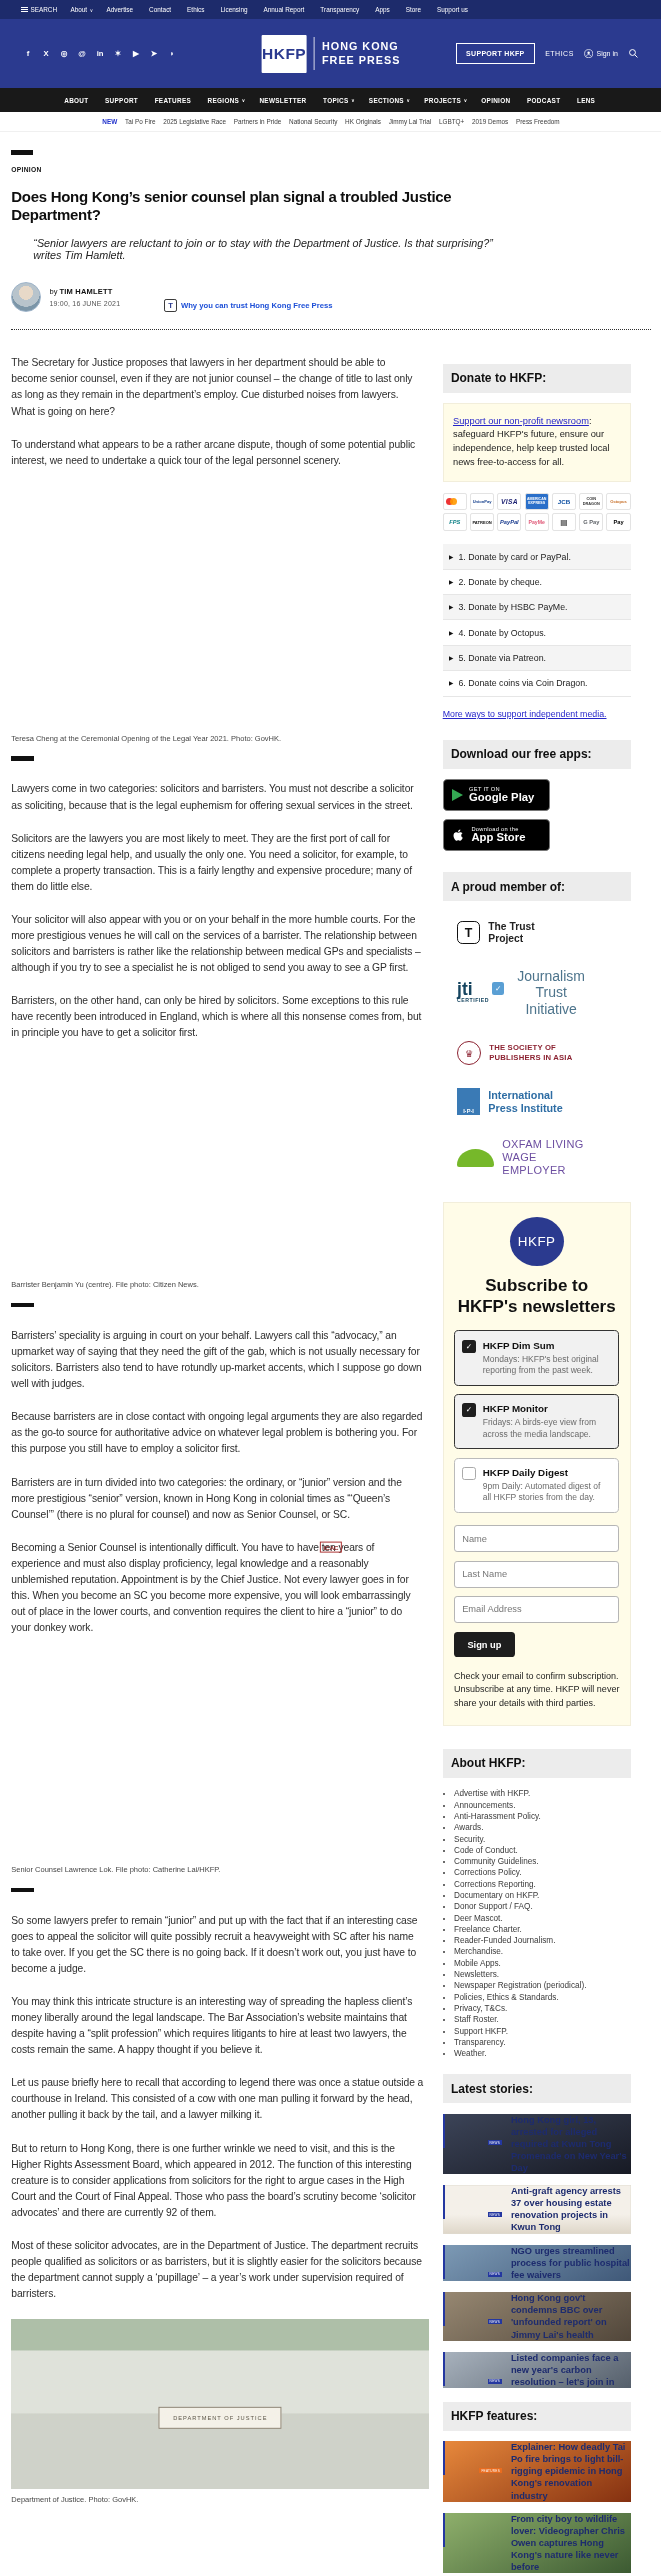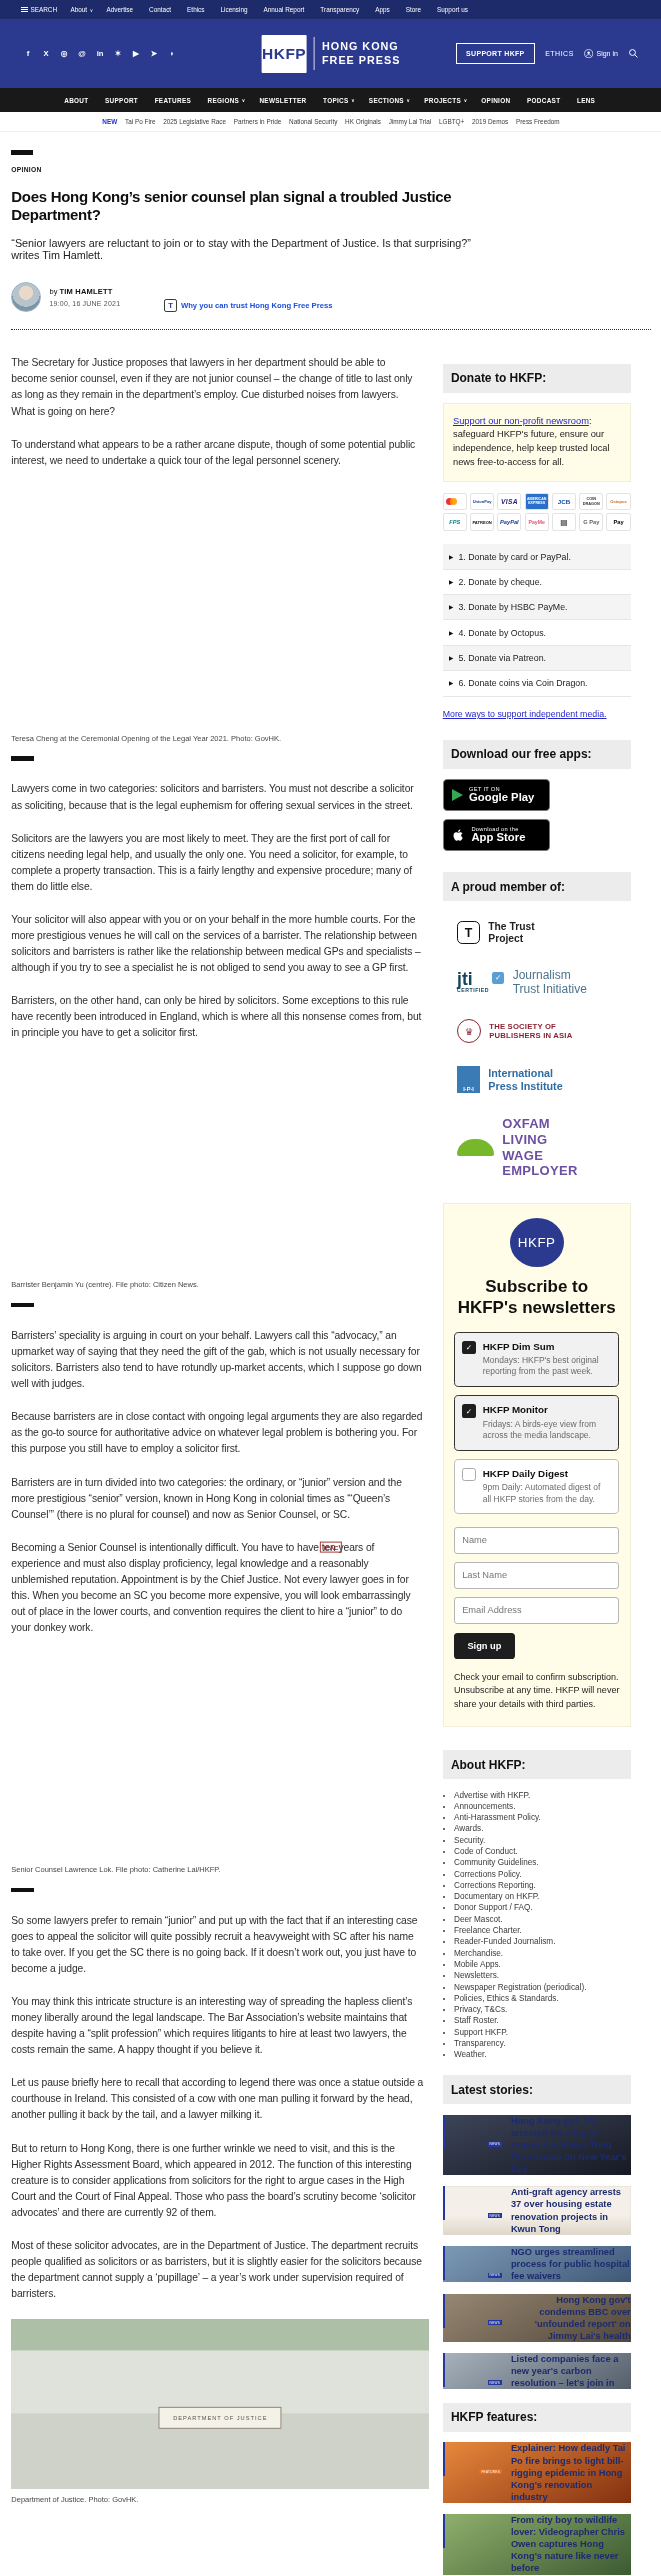--- a/index.html
+++ b/index.html
@@ -35,21 +35,21 @@
   .mainnav .n-item { color:#fff; font-size:6.4px; font-weight:bold; letter-spacing:0.3px; display:flex; gap:2.6px; align-items:center; }
 
   
   .trending { height:19.6px; display:flex; align-items:center; justify-content:center; gap:7.7px; border-bottom:0.5px solid #f0f0f0; }
   .trend-new { color:#2233cc; font-weight:bold; font-size:6.4px; }
   .trend-item { color:#3c3c3c; font-size:6.4px; }
   .art-head { padding:18.5px 11.3px 0; }
   .kicker-bar { width:21.6px; height:4.6px; background:#111; margin-bottom:11.3px; }
   .kicker { font-size:6.7px; font-weight:bold; color:#111; letter-spacing:0.3px; margin-bottom:15.5px; }
   .title { font-size:15px; line-height:1.18; font-weight:800; color:#0f0f0f; letter-spacing:-0.3px; max-width:453px; margin-bottom:13.4px; }
-  .subtitle { font-size:10.8px; color:#222; max-width:464px; margin-bottom:20.6px; }
+  .subtitle { font-size:10.8px; font-style:italic; color:#222; max-width:464px; margin-bottom:20.6px;margin-left:22px; }
   .byline { display:flex; align-items:center; gap:8.2px; margin-bottom:17.5px; }
   .avatar { width:30px; height:30px; border-radius:50%; background:radial-gradient(circle at 50% 35%, #e8d9c8 0 30%, #b8c4cc 31% 60%, #7c96a8 61%); border:0.5px solid #9db3c9; }
   .by-meta { display:flex; flex-direction:column; gap:4.1px; }
   .by-name { font-size:7.5px; color:#111; }
   .by-name b { letter-spacing:0.2px; }
   .by-time { font-size:7px; color:#555; letter-spacing:0.2px; }
   .trust { display:flex; align-items:center; gap:4.1px; margin-left:36px; align-self:flex-end; }
   .trust-ico { width:12.4px; height:12.4px; border:1px solid #3a3a3a; border-radius:2.1px; color:#2b3a8f; font-weight:bold; font-size:7.7px; display:flex; align-items:center; justify-content:center; background:#fff; }
   .trust a { color:#1d4fd7; font-weight:bold; font-size:7.7px; }
   .dotted { border-top:1px dotted #2e2e2e; margin:3.1px 11.3px 0; }
@@ -104,27 +104,27 @@
   .badge .b-bottom { font-size:11.3px; font-weight:bold; line-height:1.05; }
   .gp-tri { width:0; height:0; border-top:6.7px solid transparent; border-bottom:6.7px solid transparent; border-left:11.3px solid #34a853; position:relative; }
   .members { display:flex; flex-direction:column; gap:23px; margin-bottom:24px; padding:9.3px 0 0 14.4px; }
   .member { display:flex; align-items:center; gap:8.2px; }
   .tp-ico { width:23px; height:23px; border:1.5px solid #111; border-radius:5.2px; display:flex; align-items:center; justify-content:center; font-weight:bold; font-size:12.4px; color:#111; }
   .m-text { font-size:10.3px; font-weight:bold; color:#222; line-height:1.15; }
   .jti-mark { display:flex; align-items:flex-start; gap:3.1px; }
   .jti-word { color:#15445f; font-weight:bold; font-size:17.5px; line-height:.8; }
   .jti-check { width:12.4px; height:12.4px; background:#5a9fd4; border-radius:2.1px; color:#fff; font-size:7.7px; display:flex; align-items:center; justify-content:center; }
   .jti-cert { font-size:5.2px; font-weight:bold; color:#15445f; letter-spacing:0.5px; }
-  .jti-text { color:#4d748c; font-size:12px; line-height:1.2; }
+  .jti-text { color:#4d748c; font-size:14px; line-height:1.2;text-align:center; }
   .sopa-seal { width:24px; height:24px; border:1.5px solid #8c2332; border-radius:50%; display:flex; align-items:center; justify-content:center; color:#8c2332; font-size:9.3px; }
   .sopa-text { color:#8c2332; font-weight:bold; font-size:7.7px; line-height:1.25; letter-spacing:0.2px; }
   .ipi-ico { width:23px; height:27px; background:#3a7ab5; color:#fff; font-size:5.7px; display:flex; align-items:flex-end; justify-content:center; padding-bottom:1.5px; font-weight:bold; }
   .ipi-text { color:#2e6da4; font-weight:bold; font-size:10.8px; line-height:1.2; }
   .oxfam-ico { width:37px; height:17.5px; background:#76b82a; border-radius:50% 50% 2.1px 2.1px / 90% 90% 2.1px 2.1px; position:relative; }
-  .oxfam-text { color:#6d4fa1; font-weight:bold; font-size:13px; line-height:1.2; letter-spacing:0.3px; }
+  .oxfam-text { color:#6d4fa1; font-weight:normal; font-size:11px; line-height:1.2; letter-spacing:0.3px; }
 
   
   .nl-box { background:#fffce8; border:0.5px solid #f2eedb; padding:14.4px 10.3px; margin-bottom:23px; }
   .nl-logo { width:54px; height:49px; background:#2b3a8f; border-radius:50%; margin:0 auto 10.3px; display:flex; align-items:center; justify-content:center; color:#fff; font-size:13.4px; letter-spacing:0.5px; }
   .nl-title { text-align:center; font-size:17px; font-weight:bold; color:#111; line-height:1.2; margin-bottom:13.4px; }
   .nl-card { border:0.8px solid #333; border-radius:4.6px; padding:8.2px 7.2px; display:flex; gap:7.2px; margin-bottom:8.2px; background:#f1f1f1; }
   .nl-card.white { background:#fff; border-color:#bbb; }
   .nl-check { width:13.4px; height:13.4px; border-radius:2.6px; background:#1e1e1e; color:#fff; display:flex; align-items:center; justify-content:center; font-size:7.7px; flex:none; }
   .nl-check.empty { background:#fff; border:0.8px solid #aaa; }
   .nl-card h4 { font-size:9.8px; color:#111; margin-bottom:3.1px; }
@@ -141,21 +141,21 @@
   
   .story { display:flex; gap:7.2px; margin-bottom:11.3px; }
   .thumb { width:61px; height:34px; flex:none; position:relative; border-left:2.6px solid #2437a0; }
   .thumb .tag { position:absolute; right:1.5px; bottom:2.1px; background:#2437a0; color:#fff; font-size:3.1px; padding:0.5px 2.1px; letter-spacing:0.3px; }
   .thumb.ftag .tag { background:#e86c1f; }
   .story h4 { font-size:9.3px; font-weight:bold; color:#1d2b6e; line-height:1.3; }
   .t-s1 { background:linear-gradient(160deg,#3c4458,#171a24); }
   .t-s2 { background:linear-gradient(180deg,#f4f0e9 60%,#ded6c8); box-shadow:inset 0 0 0 0.5px #e0dcd2; }
   .t-s2::after { content:"ICAC"; position:absolute; left:50%; top:50%; transform:translate(-50%,-40%); color:#8c1f1f; font-weight:bold; font-size:6.2px; border:1px solid #a33; padding:1px 2.6px; }
   .t-s3 { background:linear-gradient(150deg,#7d9ab5,#3f5878); }
-  .t-s4 { background:linear-gradient(150deg,#978872,#51463a);text-align:right; }
+  .t-s4 { background:linear-gradient(150deg,#978872,#51463a); }
   .t-s5 { background:linear-gradient(180deg,#d6c8b4,#8d6f52); }
   .t-s6 { background:linear-gradient(150deg,#a8b2bd,#555f6b); }
   .t-f1 { background:linear-gradient(150deg,#e8893c,#84301０); background:linear-gradient(150deg,#e8893c,#843010); }
   .t-f2 { background:linear-gradient(150deg,#8fb06c,#3c5a32); }
 </style>
 </head>
 <body>
 
 <div class="page">
 

